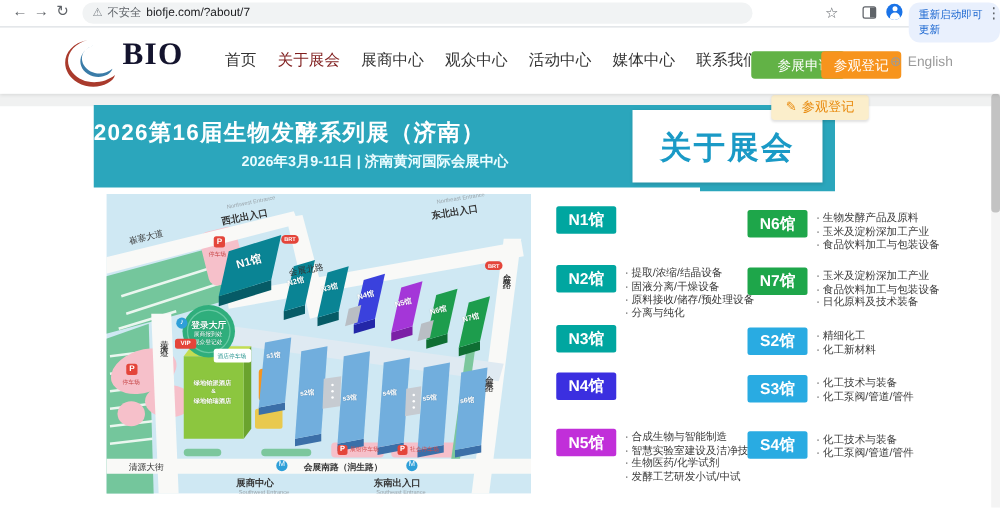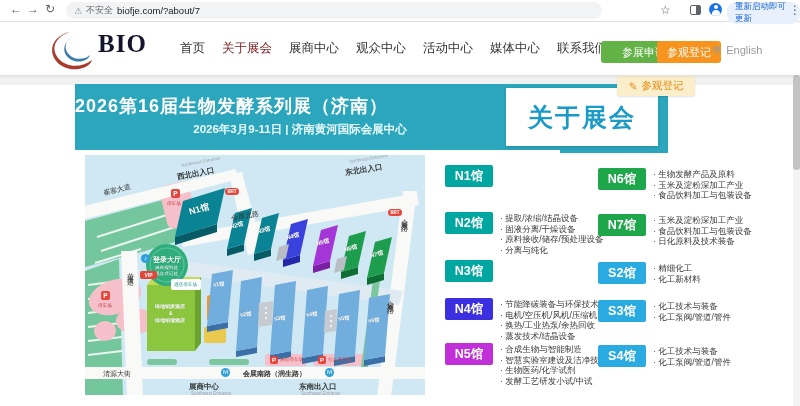--- a/index.html
+++ b/index.html
@@ -7,21 +7,21 @@
     font-family:"Liberation Sans","DejaVu Sans",sans-serif; }
   
   #chrome { position:absolute; left:0; top:0; width:800px; height:22px; background:#fff;
     border-bottom:1px solid #dcdfe3; z-index:50; }
   .chr-btn { position:absolute; top:2px; font-size:12px; color:#5f6368; cursor:pointer; }
   #urlbar { position:absolute; left:66px; top:2px; width:536px; height:17px; background:#f1f3f4;
     border-radius:9px; display:flex; align-items:center; padding:0 8px; gap:4px; }
   #urlbar .warn { font-size:9px; color:#80868b; }
   #urlbar .sec { font-size:9px; color:#5f6368; }
   #urlbar .url { font-size:9.5px; color:#202124; }
-  #update-chip { position:absolute; left:727px; top:2px; height:22px; background:#e9f0fd;
+  #update-chip { position:absolute; left:727px; top:2px; height:32px; background:#e9f0fd;
     border-radius:9px; font-size:8.5px; color:#1a66d0; display:flex; align-items:center;
     padding:0 8px; cursor:pointer; }
   #panel-ic { position:absolute; left:690px; top:5px; width:11px; height:10px;
     border:1.5px solid #5f6368; border-radius:2px; cursor:pointer; }
   #panel-ic div { position:absolute; right:0; top:0; width:4px; height:100%; background:#5f6368; }
   #avatar-ic { position:absolute; left:709px; top:3px; width:13px; height:13px; border-radius:50%;
     background:#1a73e8; overflow:hidden; cursor:pointer; }
   #avatar-ic i { position:absolute; left:4.5px; top:2px; width:4px; height:4px; background:#fff; border-radius:50%; }
   #avatar-ic b { position:absolute; left:2.5px; top:7px; width:8px; height:6px; background:#fff; border-radius:4px 4px 0 0; }
   
@@ -299,26 +299,20 @@
     <li>固液分离/干燥设备</li>
     <li>原料接收/储存/预处理设备</li>
     <li>分离与纯化</li>
   </ul>
 </div>
 <div class="lg" style="left:445px;top:260px">
   <div class="badge" style="background: rgb(0, 166, 160);">N3馆</div>
 </div>
 <div class="lg" style="left:445px;top:298px">
   <div class="badge" style="background: rgb(59, 47, 224);">N4馆</div>
-  <ul>
-    <li>节能降碳装备与环保技术</li>
-    <li>电机/空压机/风机/压缩机</li>
-    <li>换热/工业热泵/余热回收</li>
-    <li>蒸发技术/结晶设备</li>
-  </ul>
 </div>
 <div class="lg" style="left:445px;top:343px">
   <div class="badge" style="background: rgb(193, 47, 217);">N5馆</div>
   <ul>
     <li>合成生物与智能制造</li>
     <li>智慧实验室建设及洁净技术</li>
     <li>生物医药/化学试剂</li>
     <li>发酵工艺研发小试/中试</li>
   </ul>
 </div>

